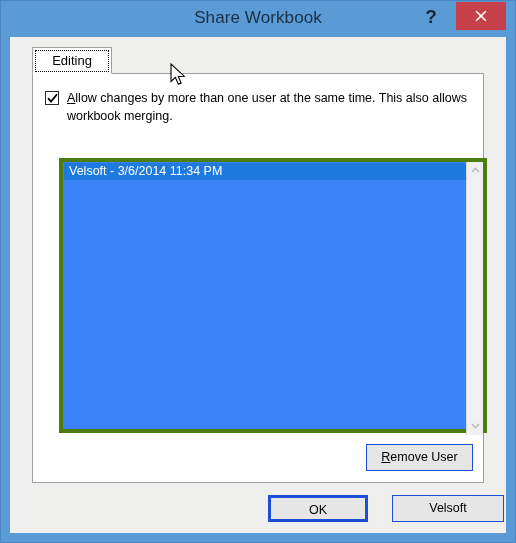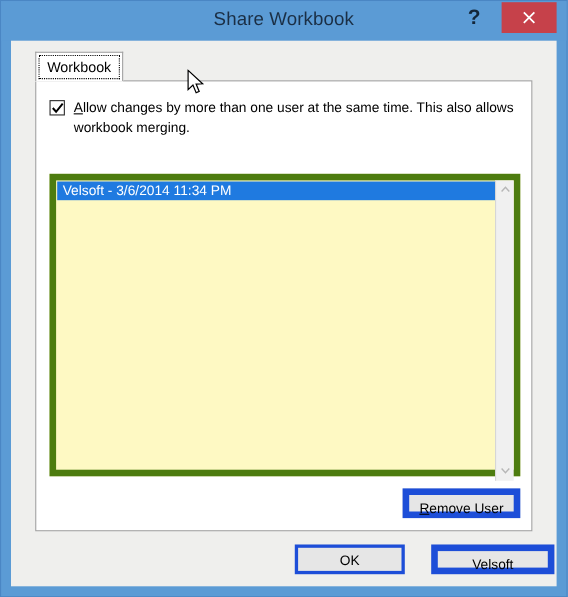--- a/index.html
+++ b/index.html
@@ -161,25 +161,25 @@
   .list-label {
     position: absolute;
     left: 12px; top: 66px;
     font-size: 12.5px;
     color: #000;
   }
 
   
   .listbox {
     position: absolute;
-    left: 12px; top: 84px;
+    left: 26px; top: 84px;
     width: 428px;
     height: 275px;
-    background: #fef9c3;
-    border: 6px solid #4d7c0f;
+    background: #3b82f6;
+    border: 4px solid #4d7c0f;
     box-sizing: border-box;
   }
   .list-item {
     position: absolute;
     left: 1px; top: 1px;
     width: 409px;
     height: 17px;
     background: #1f7ae0;
     color: #ffffff;
     font-size: 12.5px;
@@ -205,21 +205,21 @@
     cursor: default;
   }
   .vscroll .arrow.up { top: 0; }
   .vscroll .arrow.down { bottom: 0; }
   .vscroll .arrow svg { display: block; margin: 5px auto 0 auto; }
 
   
   .btn {
     box-sizing: border-box;
     background: #e6e6e6;
-    border: 6px solid #1d4ed8;
+    border: 1px solid #1d4ed8;
     font-size: 12.5px;
     color: #000;
     text-align: center;
     cursor: default;
     font-family: "Liberation Sans", sans-serif;
   }
   .remove-btn {
     position: absolute;
     left: 333px; top: 370px;
     width: 107px; height: 27px;
@@ -267,21 +267,21 @@
         </svg>
       </span>
     </div>
   </div>
 
   <div class="dialog-body">
 
     <div class="tabstrip">
       <div class="tab active">
         <div class="focusring"></div>
-        <span class="lbl">Workbook</span>
+        <span class="lbl">Editing</span>
       </div>
     </div>
 
     <div class="tabpage">
 
       <div class="cb-row">
         <div class="checkbox">
           <span>
             <svg width="11" height="11" viewBox="0 0 11 11">
               <path d="M1 5.2 L4 8.6 L10 1.2" stroke="#000" stroke-width="1.8" fill="none"></path>

